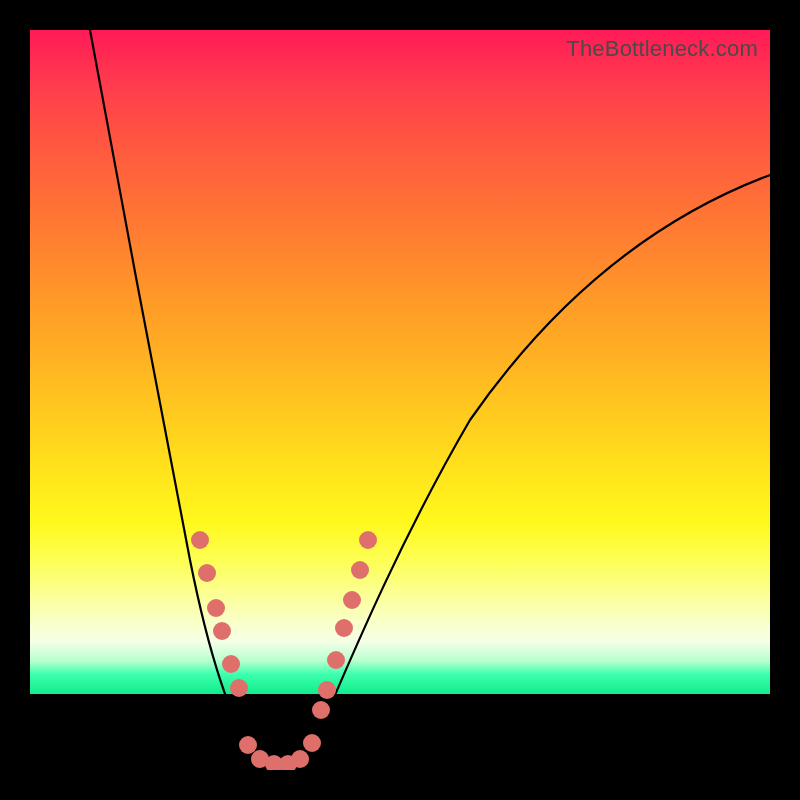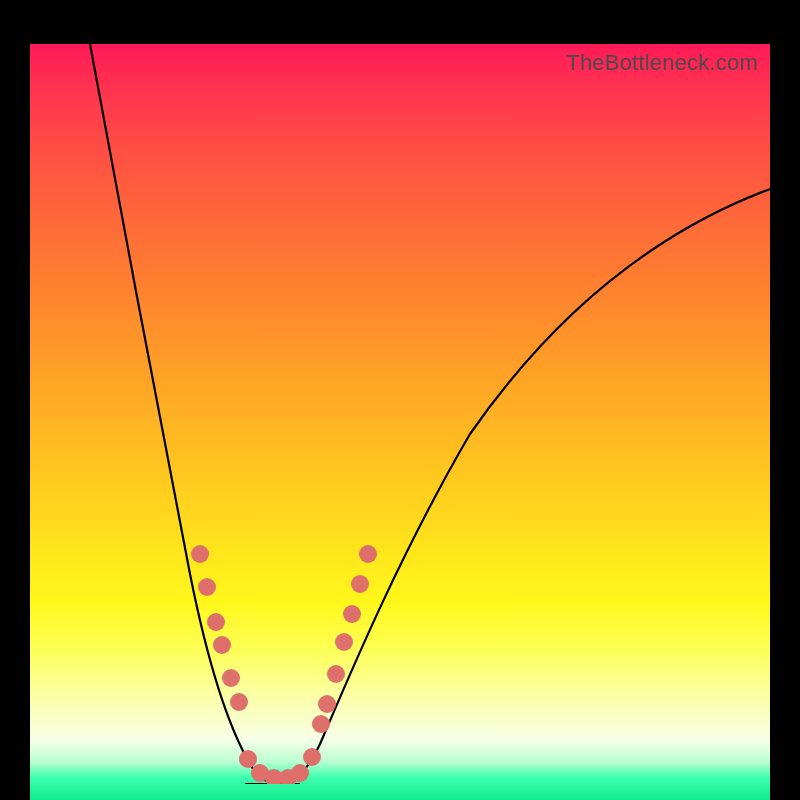--- a/index.html
+++ b/index.html
@@ -13,23 +13,23 @@
   }
   .frame {
     position: relative;
     width: 800px;
     height: 800px;
     background: #000;
   }
   .plot-area {
     position: absolute;
     left: 30px;
-    top: 44px;
+    top: 30px;
     width: 740px;
-    height: 756px;
+    height: 664px;
     background: linear-gradient(
       to bottom,
       #ff1a57 0%,
       #ff3b4d 8%,
       #ff5a3f 18%,
       #ff7b32 30%,
       #ff9d27 42%,
       #ffbf20 54%,
       #ffe21c 66%,
       #fff81c 74%,

